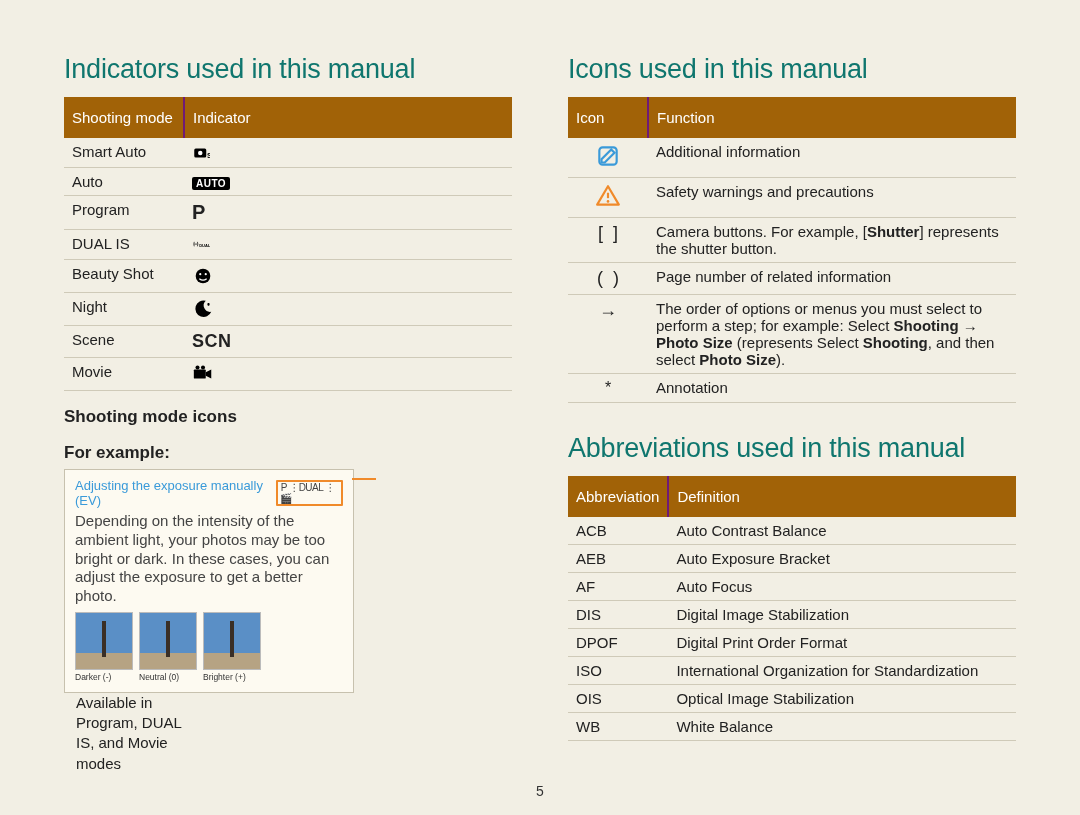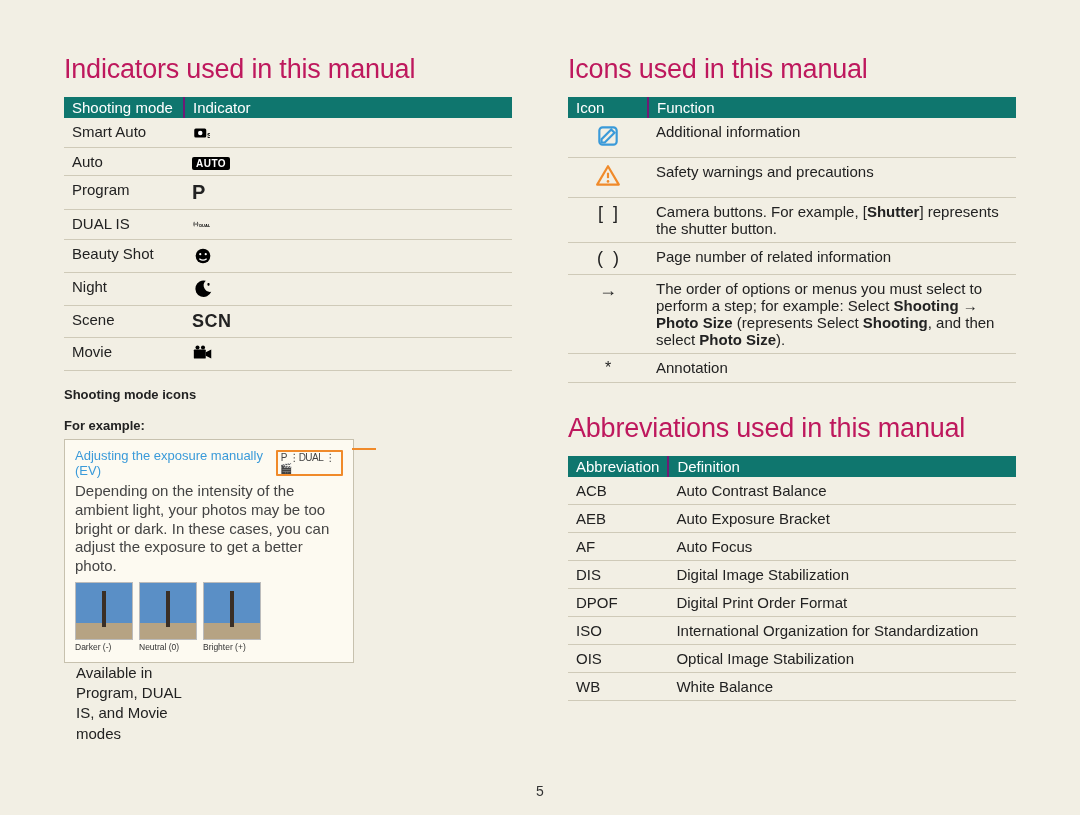--- a/index.html
+++ b/index.html
@@ -9,44 +9,44 @@
     width: 1080px;
     height: 815px;
     padding: 54px 64px 20px 64px;
     font-size: 15px;
     color: #222;
     position: relative;
   }
   .cols { display: flex; gap: 56px; }
   .col { flex: 1; }
   .section-title {
-    color: #be185d;
+    color: #0f766e;
     font-size: 27px;
     font-weight: 400;
     margin-bottom: 12px;
     letter-spacing: -0.2px;
   }
   table { border-collapse: collapse; width: 100%; }
   thead th {
-    background: #0f766e;
+    background: #a16207;
     color: #fff;
     font-weight: 400;
     text-align: left;
-    padding: 2px 8px;
+    padding: 12px 8px;
     font-size: 15px;
   }
   thead th + th { border-left: 2px solid #701a75; }
   tbody td {
     padding: 5px 8px;
     border-bottom: 1px solid #cfcab8;
     vertical-align: top;
     font-size: 15px;
   }
   tbody tr:first-child td { border-top: none; }
-  .subhead { font-weight: bold; margin-top: 16px; margin-bottom: 6px; font-size: 13px; }
+  .subhead { font-weight: bold; margin-top: 16px; margin-bottom: 6px; font-size: 17px; }
   .para { font-size: 15px; line-height: 1.35; margin-bottom: 8px; }
   .example-box {
     border: 1px solid #c7c1ae;
     background: #fdfaf1;
     padding: 8px 10px 10px 10px;
     width: 290px;
     display: inline-block;
     vertical-align: top;
   }
   .example-box .ex-title {

